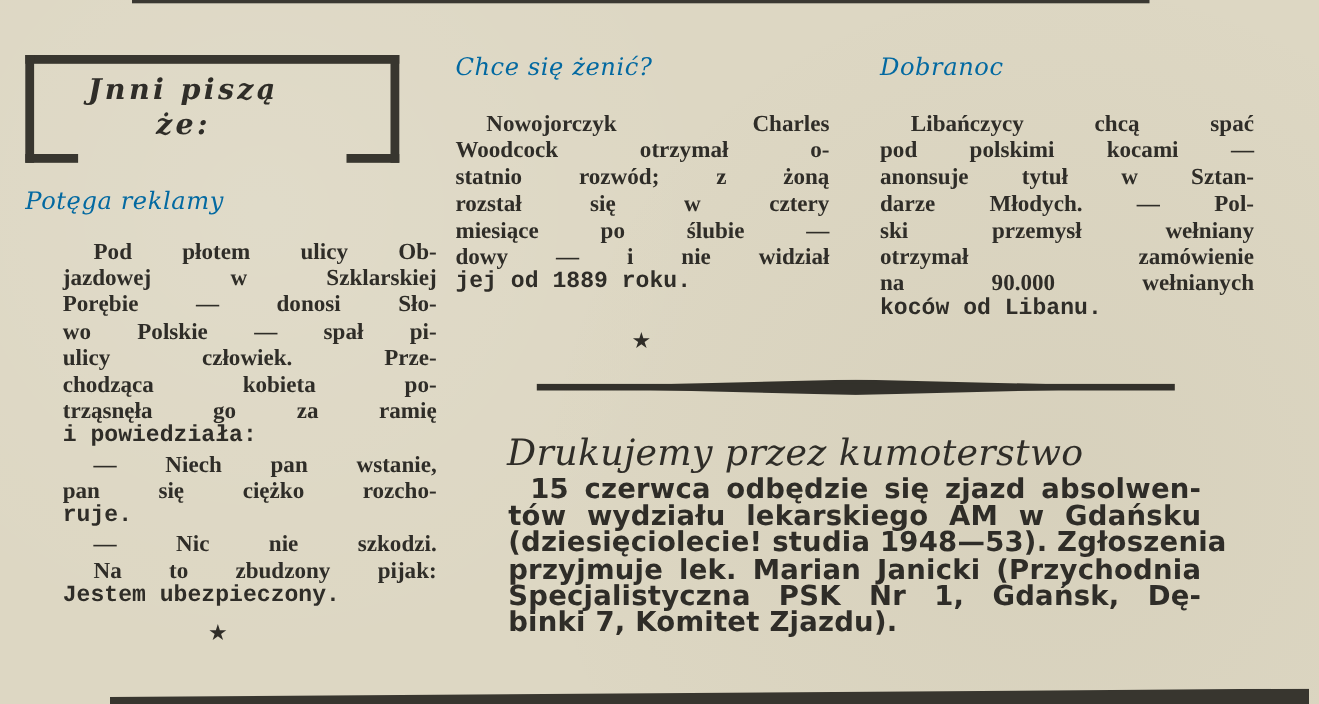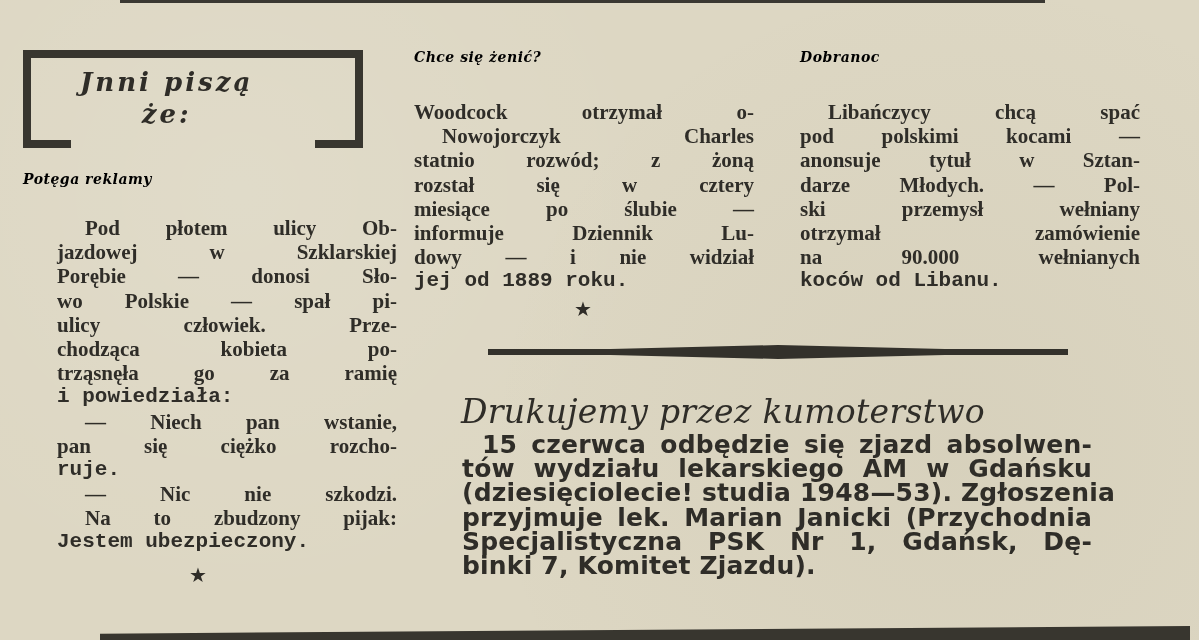--- a/index.html
+++ b/index.html
@@ -27,22 +27,22 @@
     .bracket .right { position: absolute; right: 0; top: 0; width: 8px; height: 100%; background: #38362f; }
     .bracket .bl { position: absolute; left: 0; bottom: 0; width: 48px; height: 8px; background: #38362f; }
     .bracket .br { position: absolute; right: 0; bottom: 0; width: 48px; height: 8px; background: #38362f; }
     .bracket-title {
       position: absolute; left: 57px; top: 16px;
       font-family: "DejaVu Serif", serif; font-style: italic; font-weight: bold;
       font-size: 26px; line-height: 32px; letter-spacing: 3px; color: #2f2d28; text-align: center;
     }
 
     .head-italic {
-      font-family: "DejaVu Serif", serif; font-style: italic; font-weight: bold;
-      font-size: 14px; color: #000000; letter-spacing: 0.5px;
+      font-family: "DejaVu Serif", serif; font-style: italic; font-weight: normal;
+      font-size: 22px; color: #0369a1; letter-spacing: 0.5px;
     }
     .head-italic-big {
       font-family: "DejaVu Serif", serif; font-style: italic;
       font-size: 33px; color: #2f2d28; letter-spacing: 0.3px;
     }
 
     .col {
       font-family: "Liberation Serif", "DejaVu Serif", serif;
       font-weight: bold; font-size: 21px; line-height: 24.2px;
       text-align: justify; color: #2f2d28;
@@ -100,26 +100,25 @@
   <span class="line">pan się ciężko rozcho-</span>
   <span class="line last">ruje.</span>
   <span class="line ind">— Nic nie szkodzi.</span>
   <span class="line ind">Na to zbudzony pijak:</span>
   <span class="line last">Jestem ubezpieczony.</span>
 </div>
 <div class="abs star" style="left:183px; top:563px; width:30px;">★</div>
 
 <div class="abs head-italic" style="left:414px; top:49px;">Chce się żenić?</div>
 <div class="abs col" style="left:414px; top:100px; width:340px;">
+  <span class="line ind">Nowojorczyk Charles</span>
   <span class="line">Woodcock otrzymał o-</span>
-  <span class="line ind">Nowojorczyk Charles</span>
   <span class="line">statnio rozwód; z żoną</span>
   <span class="line">rozstał się w cztery</span>
   <span class="line">miesiące po ślubie —</span>
-  <span class="line">informuje Dziennik Lu-</span>
   <span class="line">dowy — i nie widział</span>
   <span class="line last">jej od 1889 roku.</span>
 </div>
 <div class="abs star" style="left:568px; top:297px; width:30px;">★</div>
 
 <div class="abs head-italic" style="left:800px; top:49px;">Dobranoc</div>
 <div class="abs col" style="left:800px; top:100px; width:340px;">
   <span class="line ind">Libańczycy chcą spać</span>
   <span class="line">pod polskimi kocami —</span>
   <span class="line">anonsuje tytuł w Sztan-</span>

